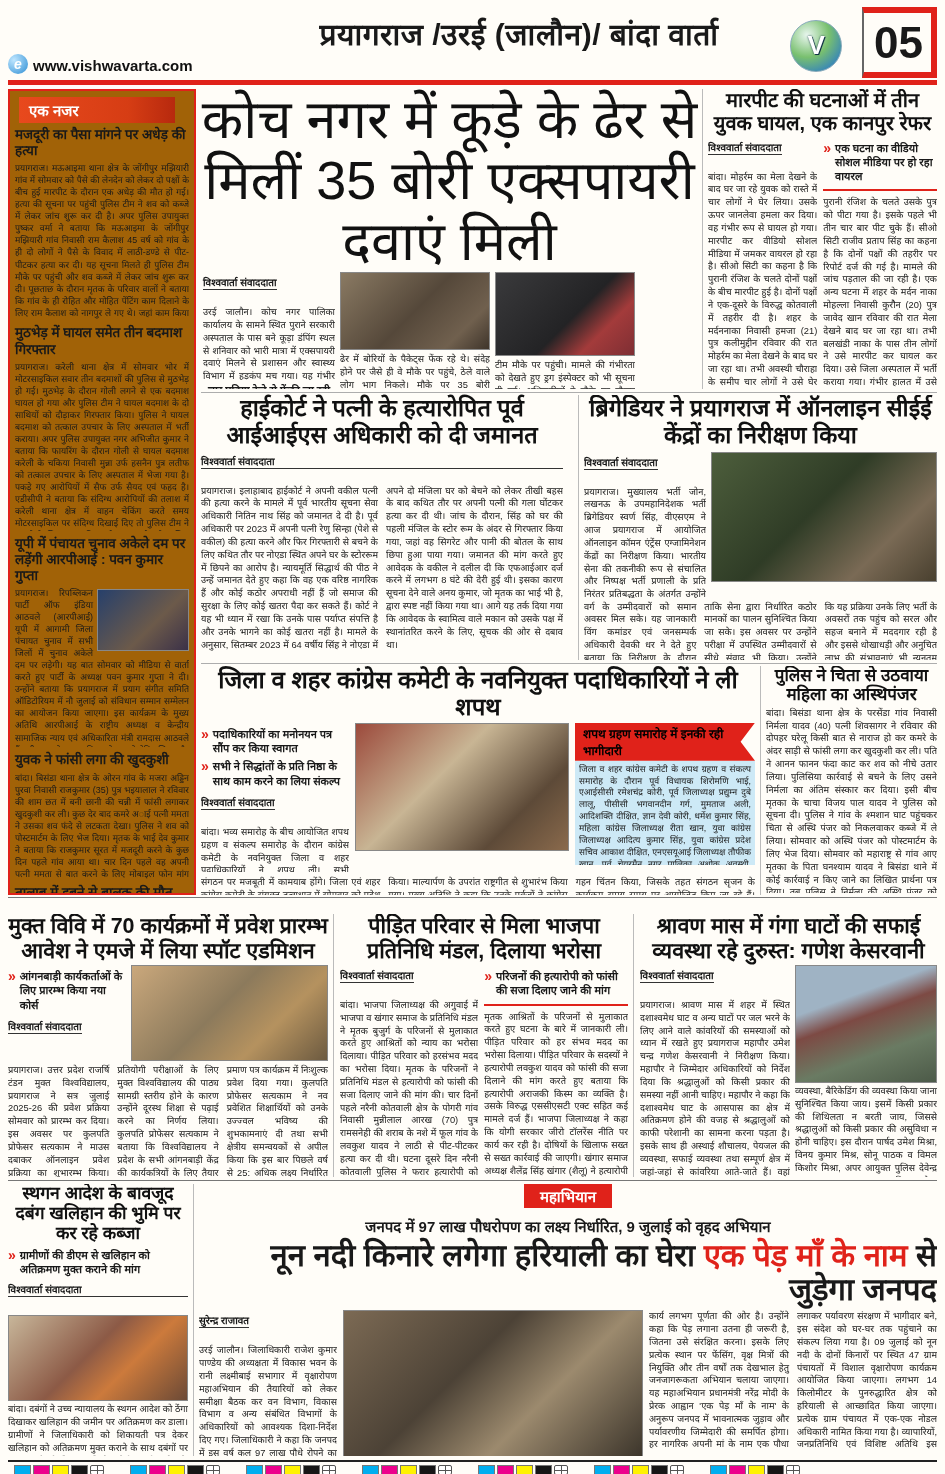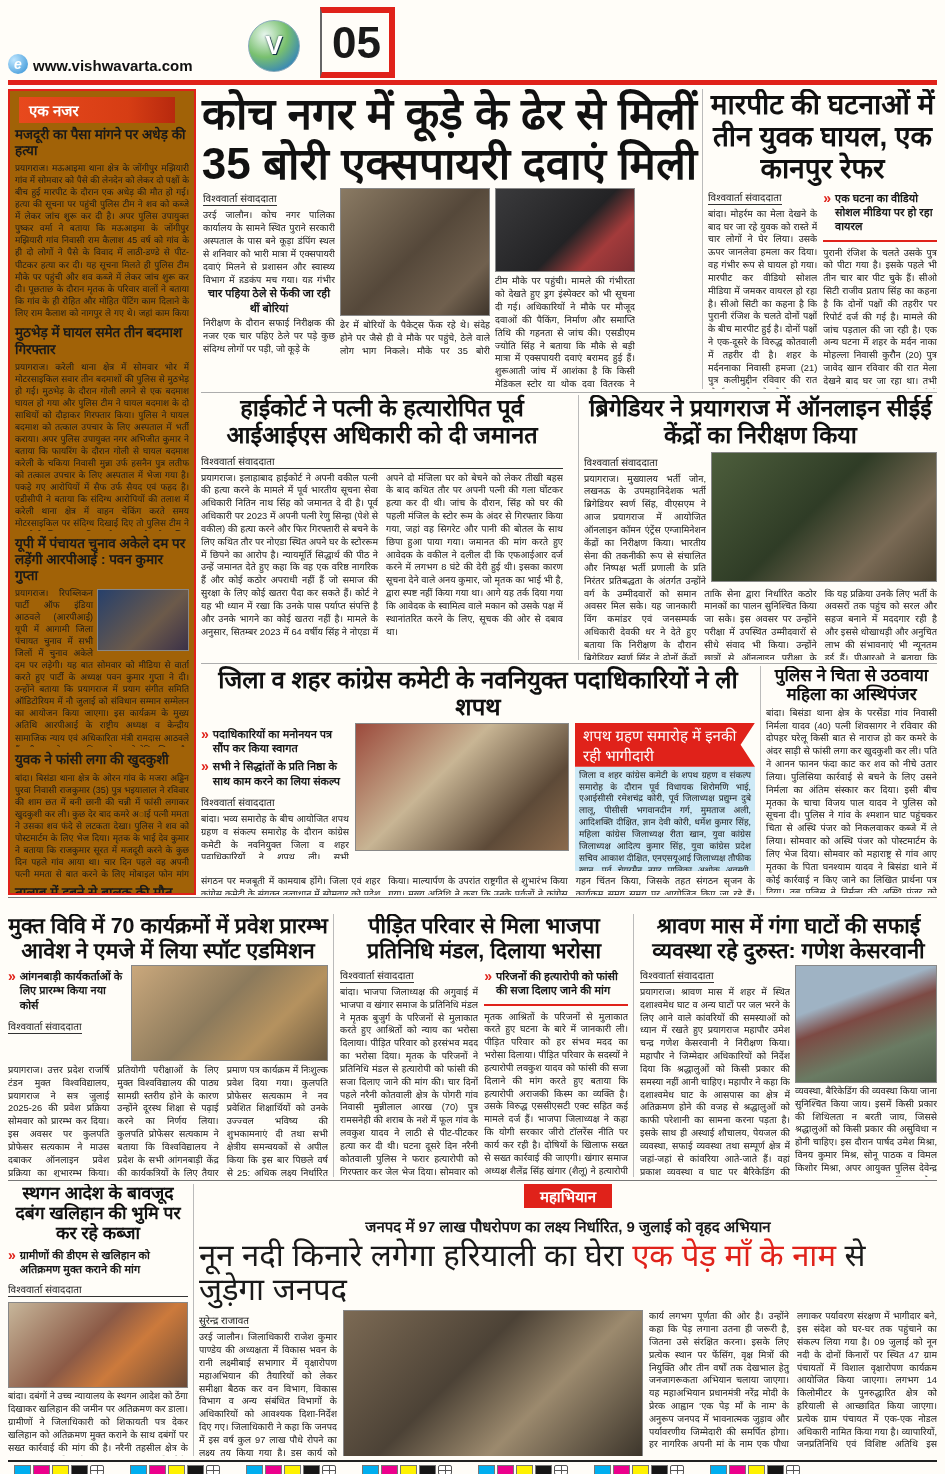--- a/index.html
+++ b/index.html
@@ -15,49 +15,49 @@
   .mast-brandbox{display:flex;align-items:center;gap:8px;padding:6px 10px 0 0;}
   .logo-circle{width:52px;height:52px;border-radius:50%;background:radial-gradient(circle at 32% 28%,#e8f6ee,#79c06f 45%,#2f7fc1 85%);border:1px solid #8ab;display:flex;align-items:center;justify-content:center;}
   .logo-v{color:#fff;font-weight:800;font-size:26px;text-shadow:0 0 2px #134,1px 1px 0 #134;}
   .brand-name{font-size:28px;font-weight:800;line-height:1;}
   .brand-date{font-size:11px;font-weight:700;margin-top:3px;}
   .pagenum-wrap{border-top:6px solid #e0221a;border-right:6px solid #e0221a;border-bottom:6px solid #e0221a;border-left:2px solid #666;margin:2px 0 2px 10px;display:flex;align-items:center;padding:0 8px 0 10px;}
   .pagenum{font-size:44px;font-weight:800;line-height:1;}
 
   
   .hl{font-weight:800;color:#111;line-height:1.14;text-align:center;}
-  .byline{font-weight:400;font-size:10px;border-bottom:1.5px solid #333;display:inline-block;margin:2px 0 3px 0;}
+  .byline{font-weight:700;font-size:10px;border-bottom:1.5px solid #333;display:inline-block;margin:2px 0 16px 0;}
   .bodytxt{font-size:9.3px;line-height:1.38;text-align:justify;overflow:hidden;}
   .crosshead{font-weight:800;font-size:11px;text-align:center;margin:2px 0;}
   .bullet{display:flex;gap:4px;font-weight:700;font-size:11px;line-height:1.3;margin:4px 0;}
   .chev{color:#e0221a;font-weight:800;font-size:14px;line-height:1;}
   .pullquote{border-bottom:2px solid #e0221a;padding-bottom:6px;margin-bottom:5px;}
 
   
   .content-top{display:flex;gap:5px;height:806px;margin-top:4px;}
   .sidebar{width:188px;border:2px solid #e0221a;padding:4px 5px;overflow:hidden;background:#a16207;}
   .eknajar-bar{background:linear-gradient(90deg,#e8491d,#d63d14 70%,#b7290e);color:#fff;font-weight:800;font-size:15px;padding:3px 10px;margin:2px 14px 4px 4px;}
   .sb-story{margin-bottom:5px;}
   .sb-hl{font-weight:800;font-size:13.5px;text-align:left;line-height:1.2;margin:3px 0;}
   .sb-body{font-size:8.9px;line-height:1.35;text-align:justify;}
   .sb-photo{float:right;width:92px;height:62px;margin:2px 0 2px 4px;background:linear-gradient(135deg,#27406b,#6c5a4a 60%,#3b3148);border:1px solid #888;}
 
   .main-top{flex:1;display:flex;flex-direction:column;min-width:0;}
   .row1{display:flex;height:300px;}
   .lead{width:502px;border-right:1px solid #bbb;padding-right:4px;display:flex;flex-direction:column;}
-  .lead-hl{font-size:44px;font-weight:700;text-align:center;line-height:1.13;}
+  .lead-hl{font-size:54px;font-weight:400;text-align:center;line-height:1.13;}
   .lead-sub{background:#8fd8f2;color:#0c2f47;font-weight:800;font-size:17.5px;text-align:center;padding:2px 4px;margin:4px 6px 3px 6px;}
   .lead-body{display:flex;gap:5px;flex:1;overflow:hidden;padding:0 2px;}
   .lead-col{width:132px;flex:none;}
   .lead-mid{width:150px;flex:none;display:flex;flex-direction:column;gap:3px;}
   .ph-garbage{width:100%;height:128px;background:linear-gradient(135deg,#8a7a63,#55483a 50%,#70604e 80%,#3f352b);border:1px solid #888;}
   .ph-woman{width:100%;height:84px;background:linear-gradient(135deg,#3a3a3c,#232325 55%,#a33b3b 75%,#7e2e33);border:1px solid #888;}
 
   .beat{flex:1;padding-left:5px;display:flex;flex-direction:column;overflow:hidden;}
-  .beat-hl{font-size:28px;margin-bottom:2px;}
+  .beat-hl{font-size:20px;margin-bottom:2px;}
   .beat-grid{display:flex;gap:6px;flex:1;overflow:hidden;}
   .beat-colL{width:49%;}
   .beat-colR{width:51%;}
 
   .row2{display:flex;height:268px;border-top:1px solid #adadad;margin-top:3px;padding-top:2px;}
   .highcourt{width:378px;border-right:1px solid #bbb;padding-right:15px;display:flex;flex-direction:column;}
   .hc-hl{font-size:23.5px;margin-bottom:3px;}
   .cols2{column-count:2;column-gap:8px;flex:1;overflow:hidden;}
   .brigadier{flex:1;padding-left:5px;display:flex;flex-direction:column;overflow:hidden;}
   .br-hl{font-size:23.5px;margin-bottom:3px;}
@@ -66,21 +66,21 @@
   .br-coltxt{flex:1;overflow:hidden;}
   .cols3{column-count:3;column-gap:8px;flex:1;overflow:hidden;margin-top:3px;}
 
   .row3{display:flex;height:232px;border-top:1px solid #adadad;margin-top:3px;padding-top:2px;}
   .congress{width:560px;border-right:1px solid #bbb;padding-right:5px;display:flex;flex-direction:column;overflow:hidden;}
   .cg-hl{font-size:24px;margin-bottom:2px;}
   .cg-top{display:flex;gap:6px;}
   .cg-colL{width:148px;flex:none;}
   .ph-congress{width:214px;height:128px;flex:none;background:linear-gradient(135deg,#9c4a3c,#c8b594 40%,#5d4a38 75%,#8a6a4c);border:1px solid #888;}
   .cg-box{flex:1;overflow:hidden;}
-  .cg-box-head{background:#e0221a;color:#ffffff;font-weight:400;font-size:15px;padding:2px 14px 2px 8px;clip-path:polygon(0 0,100% 0,92% 50%,100% 100%,0 100%);}
+  .cg-box-head{background:#e0221a;color:#000000;font-weight:700;font-size:12px;padding:2px 14px 2px 8px;clip-path:polygon(0 0,100% 0,92% 50%,100% 100%,0 100%);}
   .cg-box-body{background:#cde9f6;font-size:8.8px;line-height:1.35;text-align:justify;padding:3px 4px;height:104px;overflow:hidden;}
   .chita{flex:1;padding-left:5px;overflow:hidden;}
   .ch-hl{font-size:17px;margin-bottom:2px;}
 
   
   .row4{display:flex;height:280px;border-top:1.5px solid #777;margin-top:2px;padding-top:16px;gap:6px;}
   .r4a{width:326px;border-right:1px solid #bbb;padding-right:5px;display:flex;flex-direction:column;overflow:hidden;}
   .r4a-hl{font-size:21.5px;}
   .r4a-top{display:flex;gap:5px;margin-top:2px;}
   .r4a-colL{width:118px;flex:none;}
@@ -97,21 +97,21 @@
 
   
   .bottom{display:flex;height:276px;border-top:1.5px solid #777;margin-top:3px;padding-top:3px;gap:5px;}
   .sthagan{width:186px;border-right:1px solid #bbb;padding-right:5px;display:flex;flex-direction:column;overflow:hidden;}
   .st-hl{font-size:17.5px;}
   .ph-sthagan{width:100%;height:86px;background:linear-gradient(135deg,#c7b69a,#8c5a46 45%,#cc7a3c 65%,#6c4a36);border:1px solid #888;margin:2px 0;}
   .noon{flex:1;display:flex;flex-direction:column;overflow:hidden;}
   .noon-kickrow{display:flex;align-items:center;gap:8px;flex-direction:column;}
   .maha-badge{background:#e0221a;color:#fff;font-weight:800;font-size:15px;padding:2px 16px;}
   .noon-kick{font-weight:800;font-size:15px;}
-  .noon-hl{font-size:31px;font-weight:400;text-align:left;line-height:1.1;margin:3px 0;}
+  .noon-hl{font-size:31px;font-weight:700;text-align:right;line-height:1.1;margin:3px 0;}
   .red-ink{color:#e0221a;}
   .noon-body-grid{display:flex;gap:6px;flex:1;overflow:hidden;}
   .noon-colL{width:138px;flex:none;}
   .ph-meeting{width:300px;height:148px;flex:none;background:linear-gradient(135deg,#7c6a54,#4c4236 40%,#9c8a6e 65%,#3c352b);border:1px solid #888;}
   .noon-colR{flex:1;column-count:2;column-gap:8px;overflow:hidden;}
 
   
   .cmyk{display:flex;align-items:center;gap:26px;border-top:2px solid #222;margin-top:4px;padding:3px 6px;height:18px;}
   .cg1{display:flex;gap:2px;}
   .sw{width:17px;height:10px;border:0.5px solid #777;}
@@ -123,20 +123,21 @@
 </head>
 <body>
 
 <div class="page">
 
   <div class="masthead">
     <div class="mast-left">
       <span class="browser-e">e</span>
       <span class="site-url">www.vishwavarta.com</span>
     </div>
+    <div class="mast-center">प्रयागराज /उरई (जालौन)/ बांदा वार्ता</div>
     <div class="mast-brandbox">
       <div class="logo-circle">
           <span class="logo-v">V</span>
         </div>
     </div>
     <div class="pagenum-wrap">
       <div class="pagenum">05</div>
     </div>
   </div>
 

